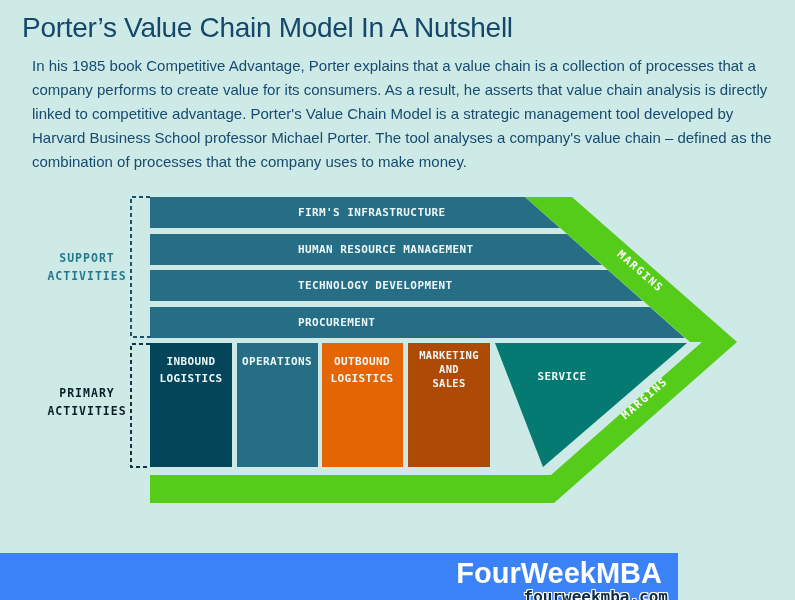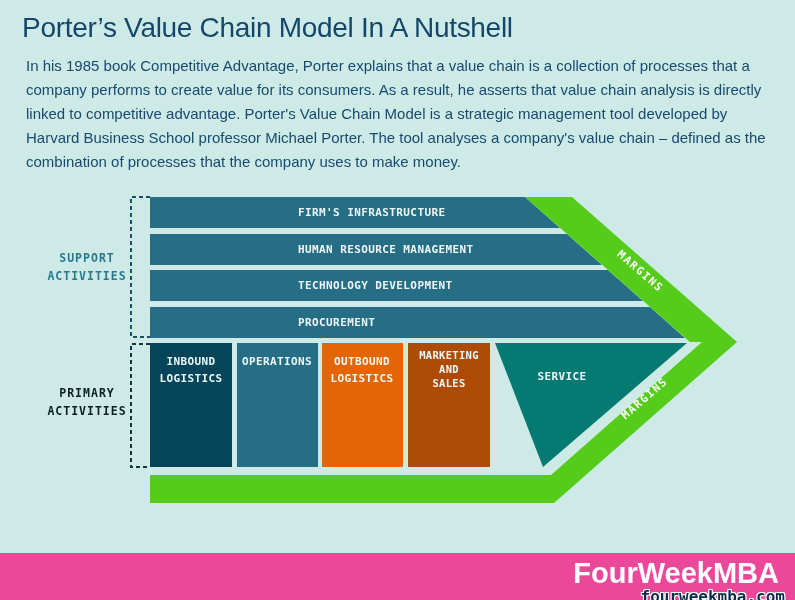--- a/index.html
+++ b/index.html
@@ -3,32 +3,32 @@
 <meta charset="utf-8">
 <style>
   html,body{margin:0;padding:0}
   body{
     width:795px;height:600px;position:relative;overflow:hidden;
     background:#cdeae7;
     font-family:"Liberation Sans",sans-serif;
   }
   .header{position:absolute;left:22px;top:12px;width:748px}
   .title{font-size:28px;font-weight:normal;color:#15476b;margin:0 0 10px 0;letter-spacing:-0.3px}
-  .intro{font-size:15px;line-height:24px;color:#174a70;margin:4px;width:740px}
+  .intro{font-size:15px;line-height:24px;color:#174a70;margin:10px;width:740px}
 
   .diagram{position:absolute;left:0;top:0}
 
   .mono-bold{font-family:"DejaVu Sans Mono","Liberation Mono",monospace;font-weight:bold}
   .bar-label{font-size:11px;fill:#eef7f7;letter-spacing:0.4px}
   .block-label{font-size:11px;fill:#eef7f7;letter-spacing:0.4px}
   .block-label-sm{font-size:10.5px;fill:#eef7f7;letter-spacing:0.3px}
   .side-label{font-size:11.5px;letter-spacing:1px}
   .margins-label{font-size:11px;fill:#ffffff;letter-spacing:1.5px}
 
-  .footer{position:absolute;left:0;bottom:0;width:795px;height:47px;background:#ec4899}
+  .footer{position:absolute;left:0;bottom:0;width:678px;height:47px;background:#3b82f6}
   .brand{position:absolute;right:16px;top:4px;font-weight:bold;font-size:29px;color:#ffffff}
   .url{
     position:absolute;right:10px;top:34px;font-weight:bold;font-size:16px;color:#0d2c49;
     font-family:"DejaVu Sans Mono","Liberation Mono",monospace;
     text-shadow:-1px -1px 0 #fff,1px -1px 0 #fff,-1px 1px 0 #fff,1px 1px 0 #fff;
   }
 </style>
 </head>
 <body>
 

